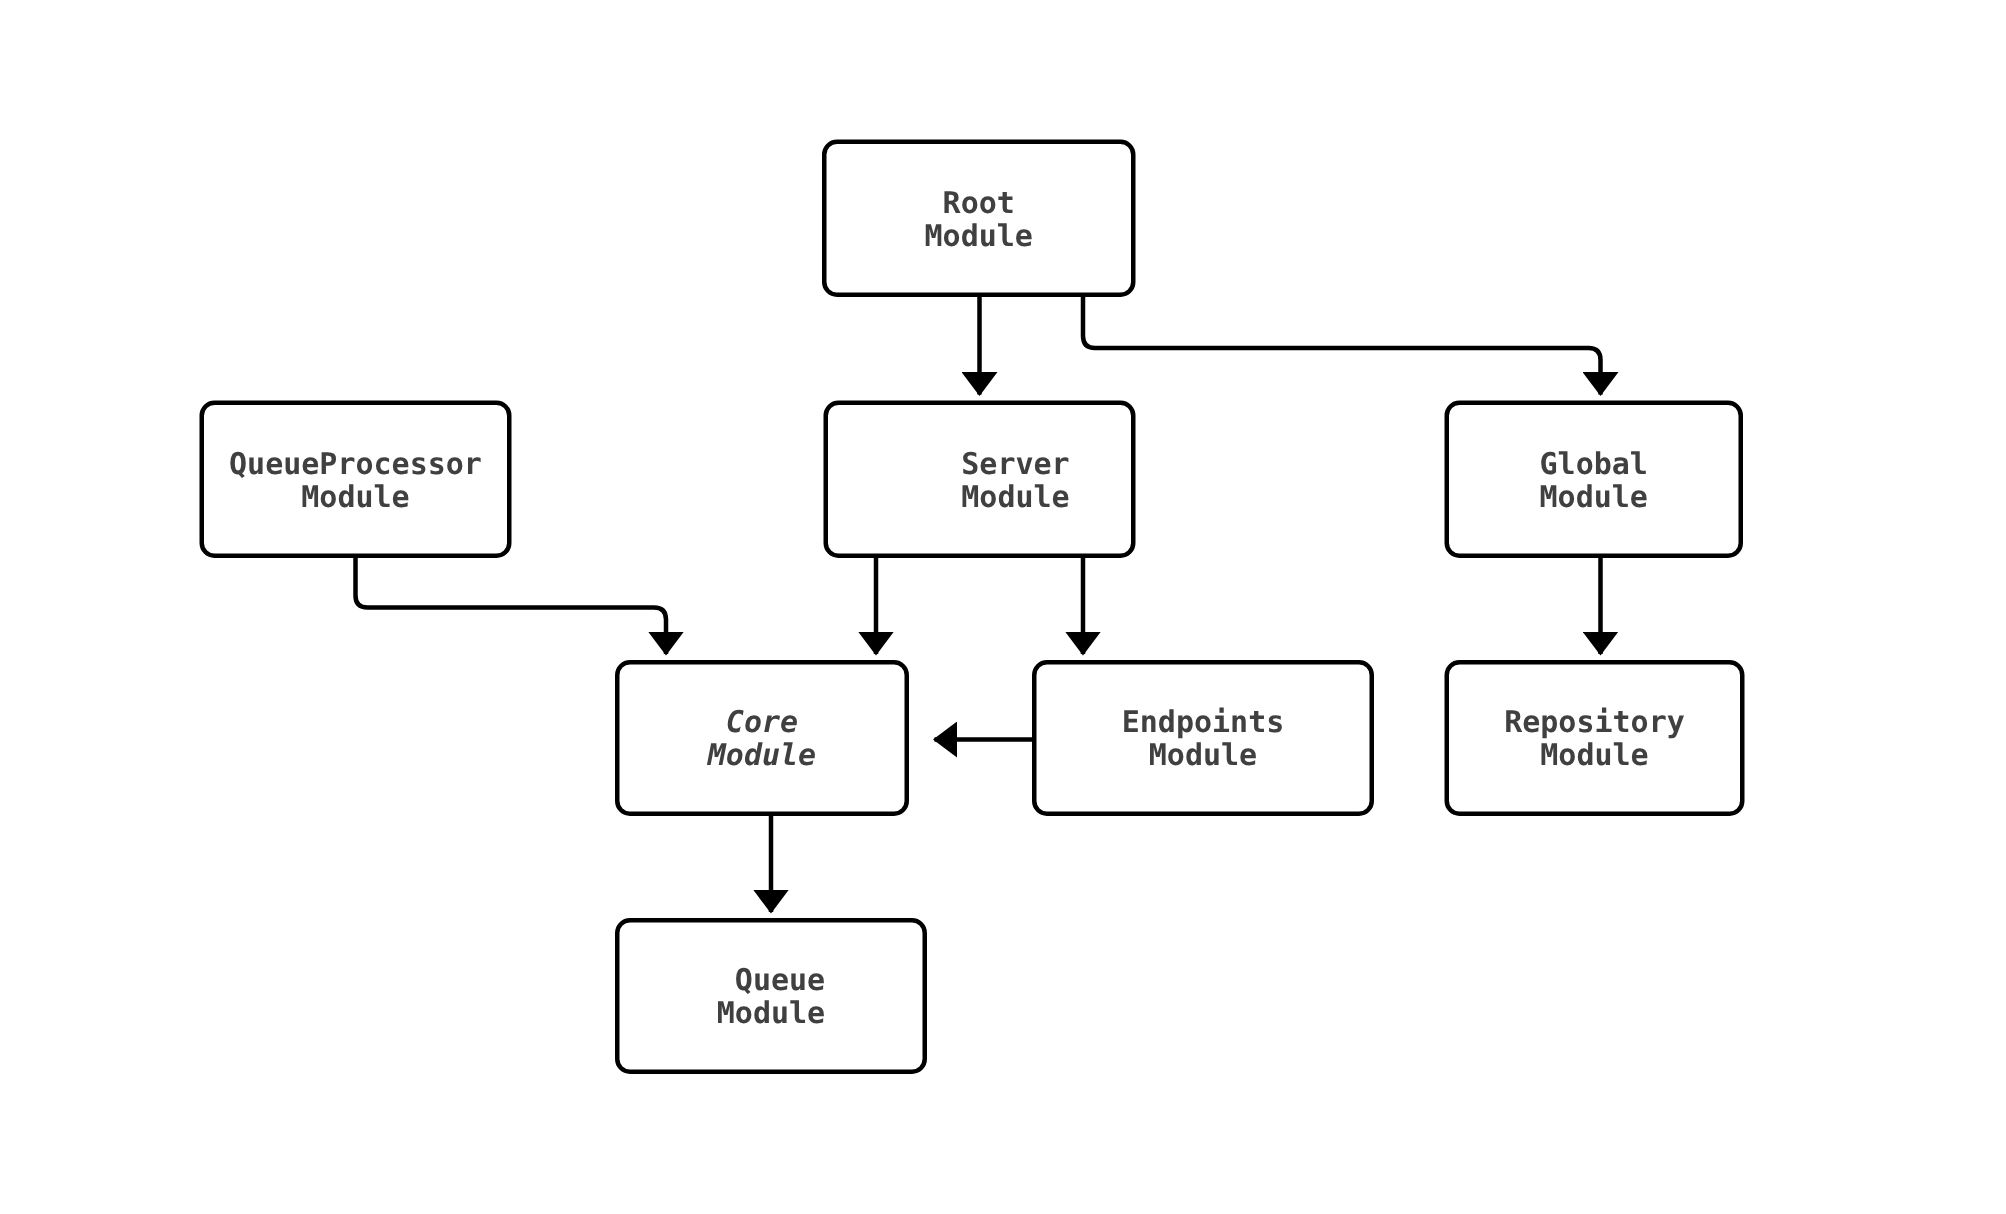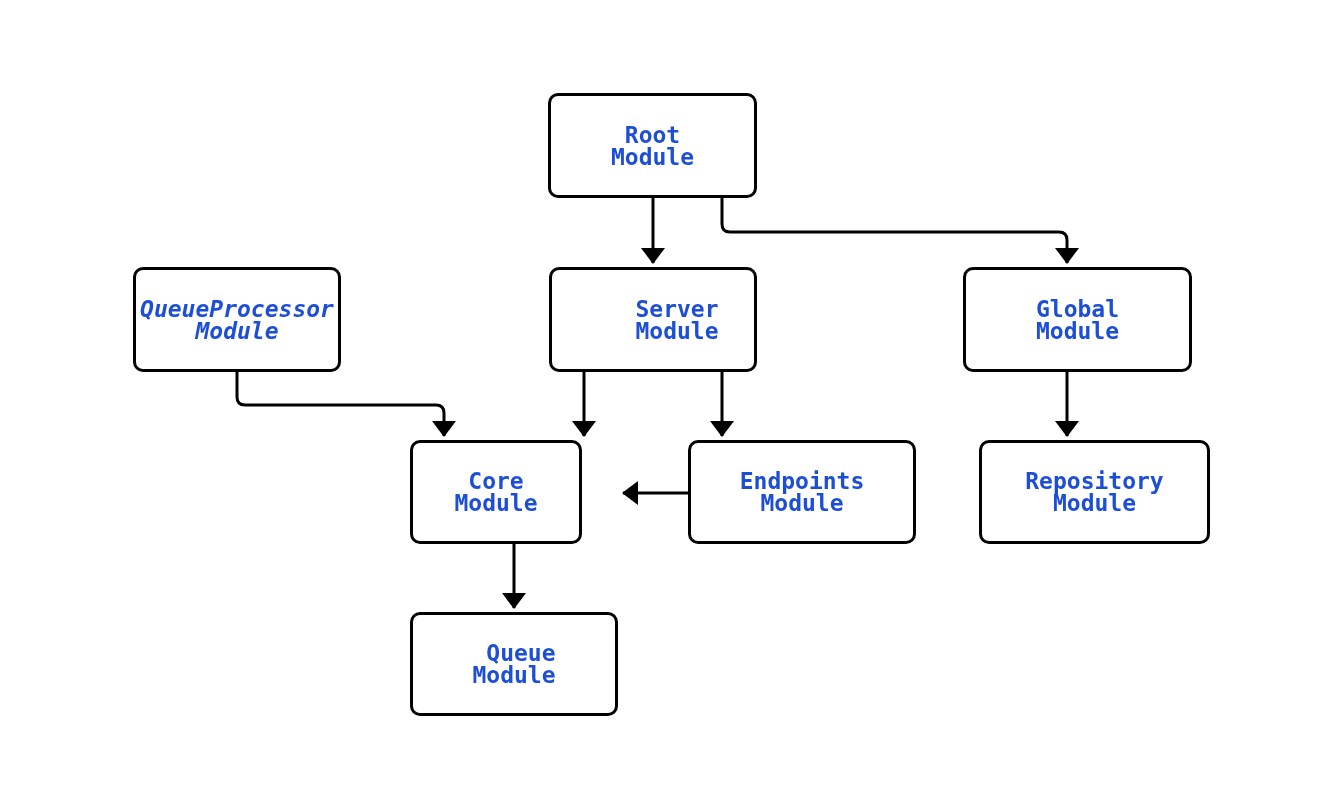--- a/index.html
+++ b/index.html
@@ -34,23 +34,23 @@
     border: 3px solid #000000;
     border-radius: 10px;
     display: flex;
     align-items: center;
     justify-content: center;
     text-align: center;
   }
   .node-label {
     white-space: pre-line;
     font-weight: bold;
-    font-size: 23px;
+    font-size: 20px;
     line-height: 22px;
-    color: #1d4ed8;
+    color: #404040;
   }
 </style>
 </head>
 <body>
 
 <div class="canvas">
 
   <svg class="edges-layer" width="1337" height="809" viewBox="0 0 1337 809" xmlns="http://www.w3.org/2000/svg">
     <defs>
       <marker id="arrowhead" markerUnits="userSpaceOnUse" markerWidth="16" markerHeight="24" viewBox="0 0 16 24" refX="15" refY="12" orient="auto">
@@ -66,46 +66,46 @@
     <path class="edge" d="M1067,372 L1067,436" marker-end="url(#arrowhead)"></path>
     <path class="edge" d="M688,493 L623,493" marker-end="url(#arrowhead)"></path>
     <path class="edge" d="M514,543 L514,608" marker-end="url(#arrowhead)"></path>
   </svg>
 
   <div class="node" style="left:548px; top:93px; width:209px; height:105px;">
     <span class="node-label">Root
 Module</span>
   </div>
 
-  <div class="node" style="left:133px; top:267px; width:208px; height:105px;font-style:italic;">
+  <div class="node" style="left:133px; top:267px; width:208px; height:105px;">
     <span class="node-label">QueueProcessor
 Module</span>
   </div>
 
   <div class="node" style="left:549px; top:267px; width:208px; height:105px;padding-left:48px;">
     <span class="node-label">Server
 Module</span>
   </div>
 
-  <div class="node" style="left:963px; top:267px; width:229px; height:105px;">
+  <div class="node" style="left:963px; top:267px; width:199px; height:105px;">
     <span class="node-label">Global
 Module</span>
   </div>
 
-  <div class="node" style="left:410px; top:440px; width:172px; height:104px;">
+  <div class="node" style="left:410px; top:440px; width:196px; height:104px;font-style:italic;">
     <span class="node-label">Core
 Module</span>
   </div>
 
   <div class="node" style="left:688px; top:440px; width:228px; height:104px;">
     <span class="node-label">Endpoints
 Module</span>
   </div>
 
-  <div class="node" style="left:963px; top:440px; width:231px; height:104px;margin-left:16px;">
+  <div class="node" style="left:963px; top:440px; width:200px; height:104px;">
     <span class="node-label">Repository
 Module</span>
   </div>
 
   <div class="node" style="left:410px; top:612px; width:208px; height:104px;text-align:right;">
     <span class="node-label">Queue
 Module</span>
   </div>
 
 </div>

